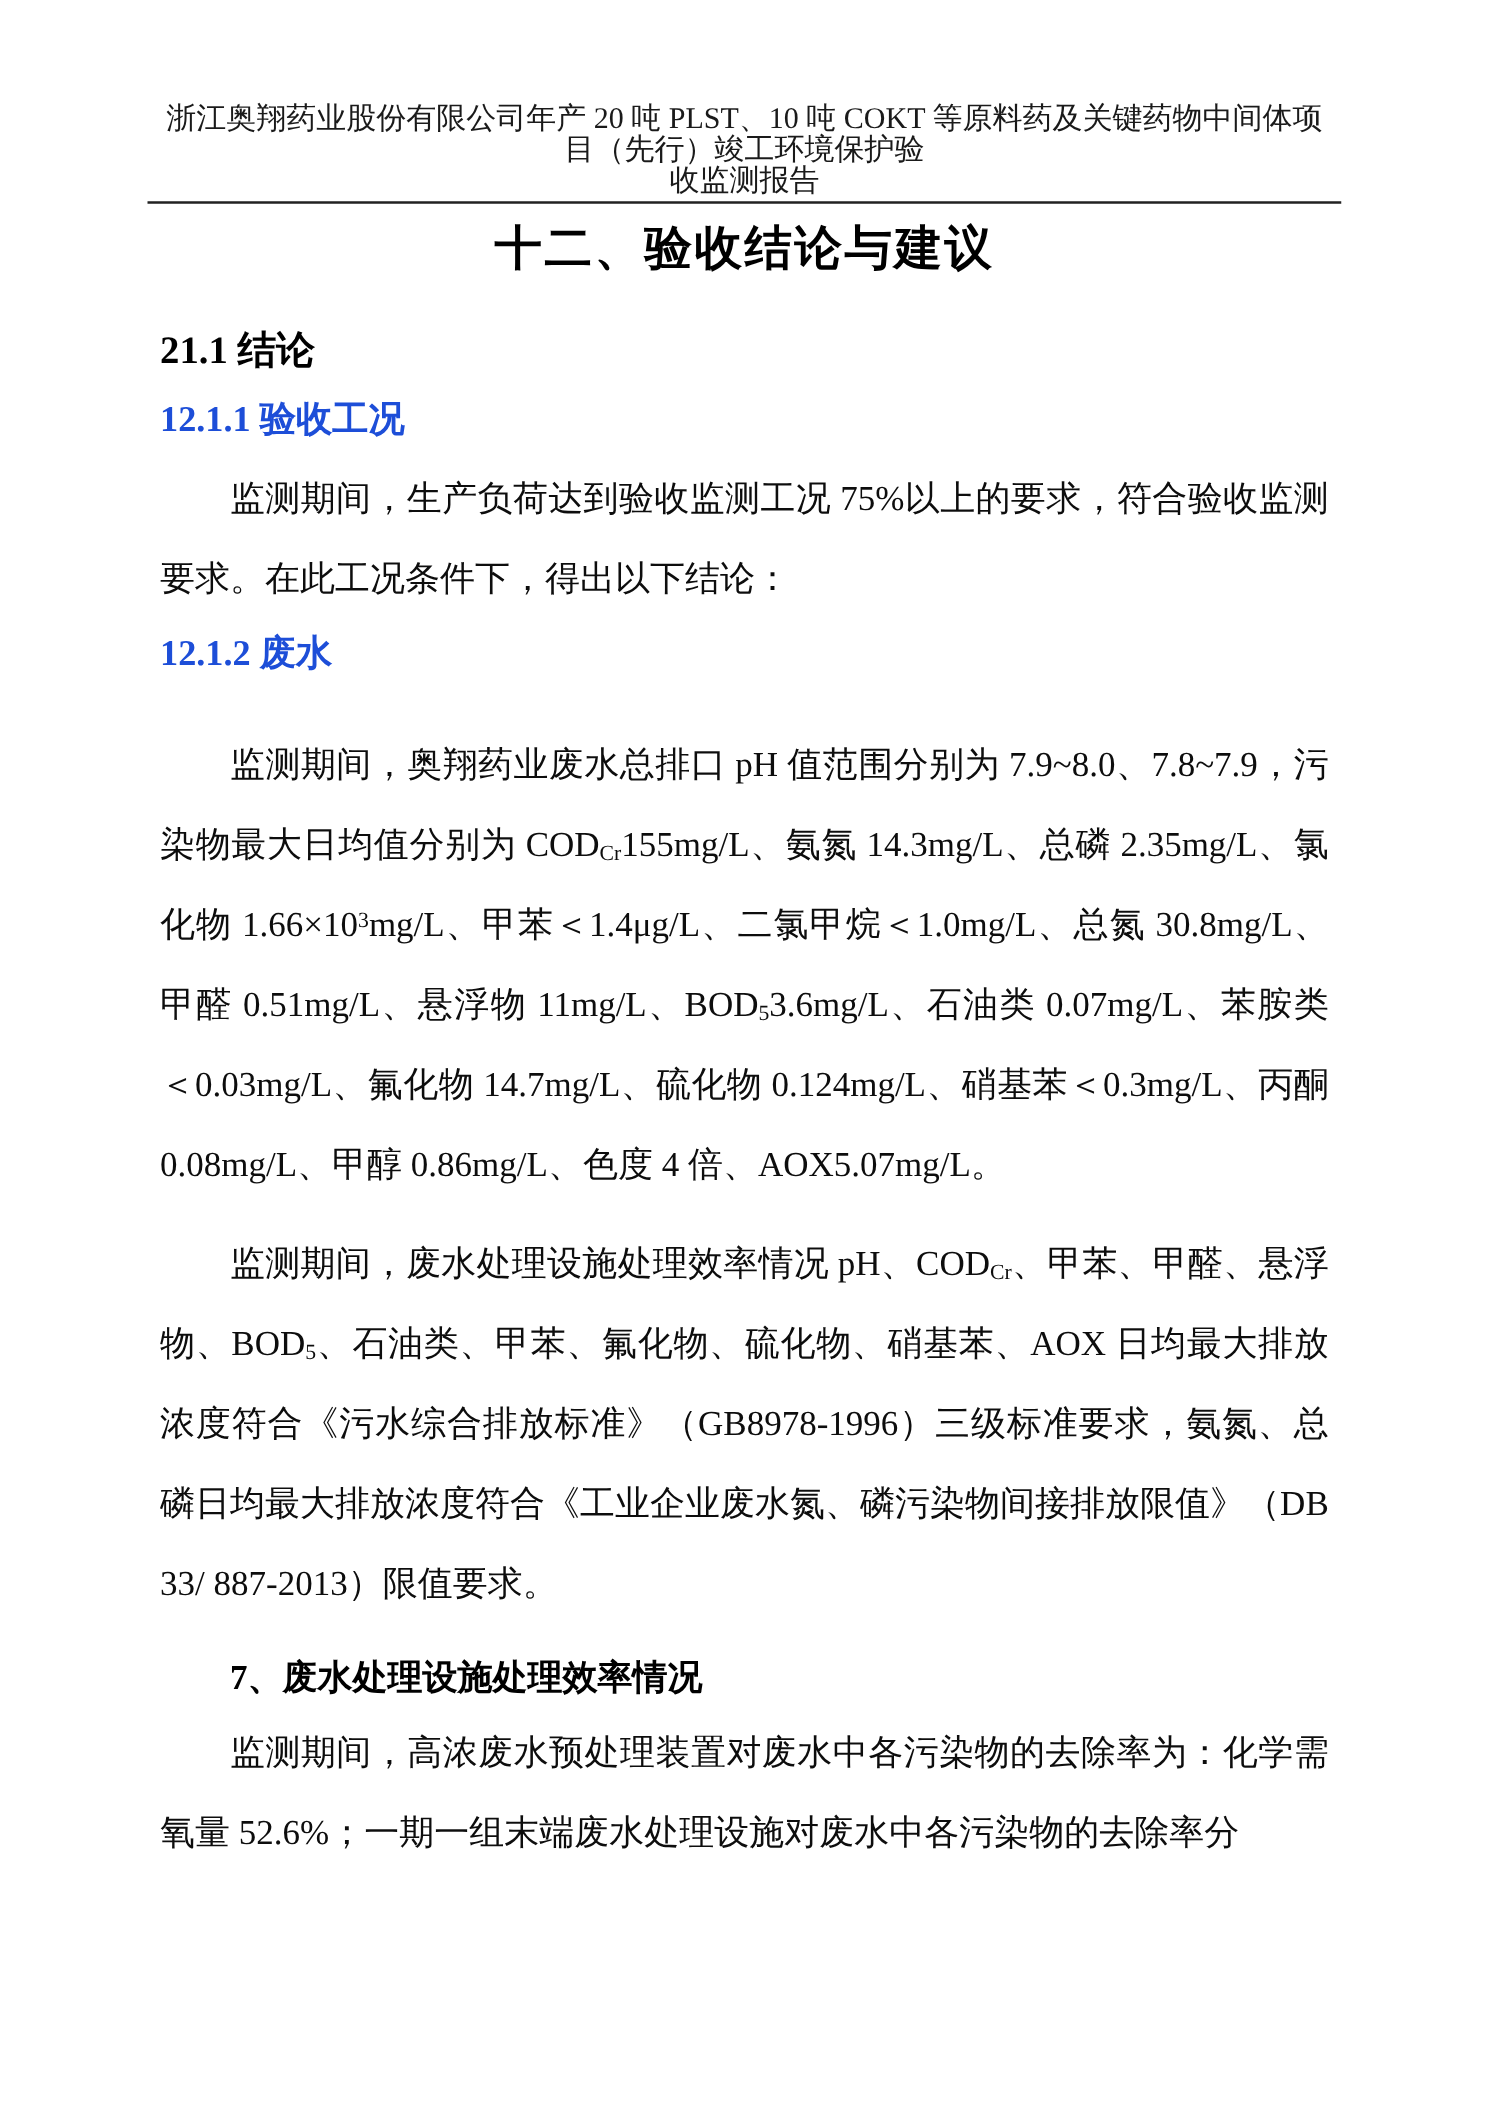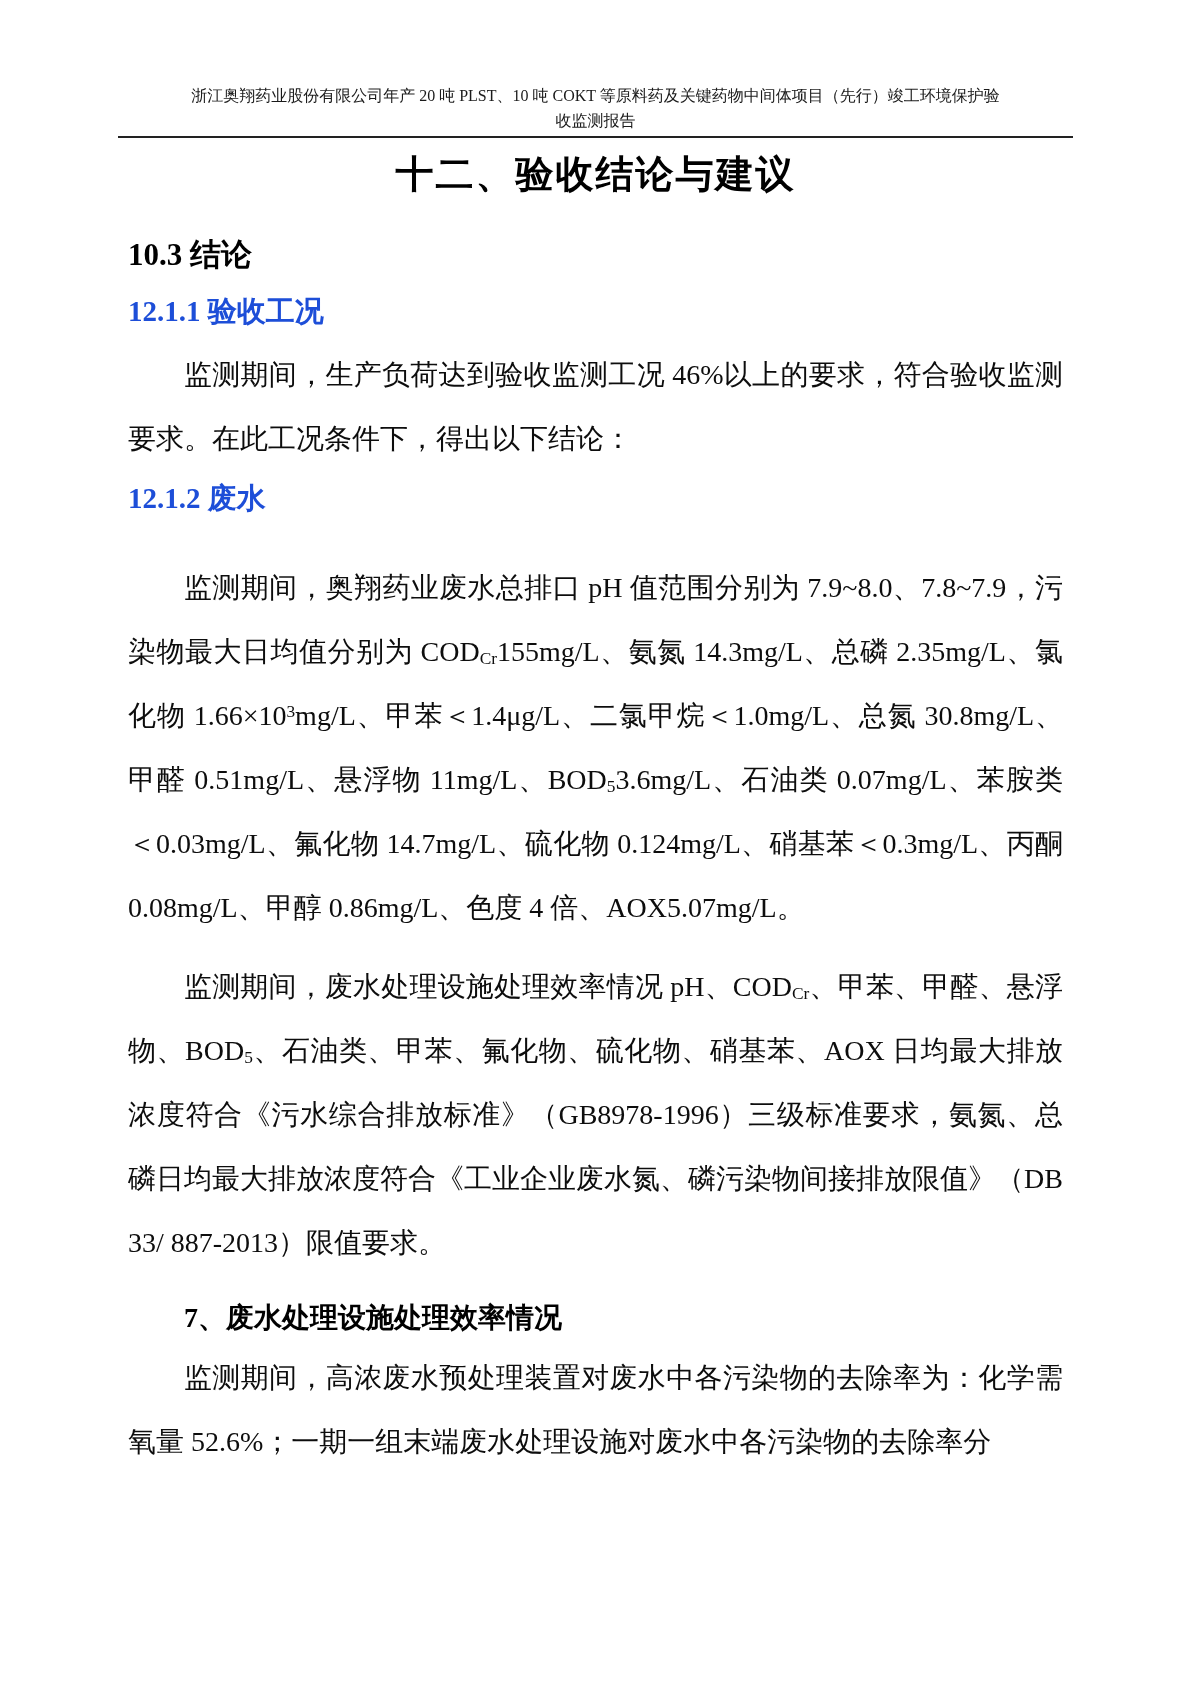--- a/index.html
+++ b/index.html
@@ -19,21 +19,21 @@
     box-sizing: border-box;
   }
   .content {
     position: relative;
     padding: 0 127px 0 128px;
   }
   
   .doc-header {
     padding-top: 83px;
     text-align: center;
-    font-size: 16px;
+    font-size: 24px;
     line-height: 25px;
     color: #1a1a1a;
   }
   .header-rule {
     margin: 3px -10px 0 -10px;
     border: 0;
     border-top: 2px solid #222222;
     height: 0;
   }
   
@@ -120,25 +120,25 @@
   <div class="content">
 
     <div class="doc-header">
       <div>浙江奥翔药业股份有限公司年产 20 吨 PLST、10 吨 COKT 等原料药及关键药物中间体项目（先行）竣工环境保护验</div>
       <div>收监测报告</div>
     </div>
     <hr class="header-rule">
 
     <div class="chapter-title">十二、验收结论与建议</div>
 
-    <div class="h2">10.3 结论</div>
+    <div class="h2">21.1 结论</div>
 
     <div class="h3">12.1.1 验收工况</div>
 
-    <p class="para para-workload"><span>监测期间，生产负荷达到验收监测工况 46%以上的要求，符合验收监测要求。在此工况条件下，得出以下结论：</span></p>
+    <p class="para para-workload"><span>监测期间，生产负荷达到验收监测工况 75%以上的要求，符合验收监测要求。在此工况条件下，得出以下结论：</span></p>
 
     <div class="h3 h3-wastewater">12.1.2 废水</div>
 
 
     <p class="para para-outfall"><span>监测期间，奥翔药业废水总排口 pH 值范围分别为 7.9~8.0、7.8~7.9，污染物最大日均值分别为 COD</span><sub>Cr</sub><span>155mg/L、氨氮 14.3mg/L、总磷 2.35mg/L、氯化物 1.66×10</span><sup>3</sup><span>mg/L、甲苯＜1.4μg/L、二氯甲烷＜1.0mg/L、总氮 30.8mg/L、甲醛 0.51mg/L、悬浮物 11mg/L、BOD</span><sub>5</sub><span>3.6mg/L、石油类 0.07mg/L、苯胺类＜0.03mg/L、氟化物 14.7mg/L、硫化物 0.124mg/L、硝基苯＜0.3mg/L、丙酮 0.08mg/L、甲醇 0.86mg/L、色度 4 倍、AOX5.07mg/L。</span></p>
 
     <p class="para para-compliance"><span>监测期间，废水处理设施处理效率情况 pH、COD</span><sub>Cr</sub><span>、甲苯、甲醛、悬浮物、BOD</span><sub>5</sub><span>、石油类、甲苯、氟化物、硫化物、硝基苯、AOX 日均最大排放浓度符合《污水综合排放标准》（GB8978-1996）三级标准要求，氨氮、总磷日均最大排放浓度符合《工业企业废水氮、磷污染物间接排放限值》（DB 33/ 887-2013）限值要求。</span></p>
 
     <div class="h4 h4-2">7、废水处理设施处理效率情况</div>
 

